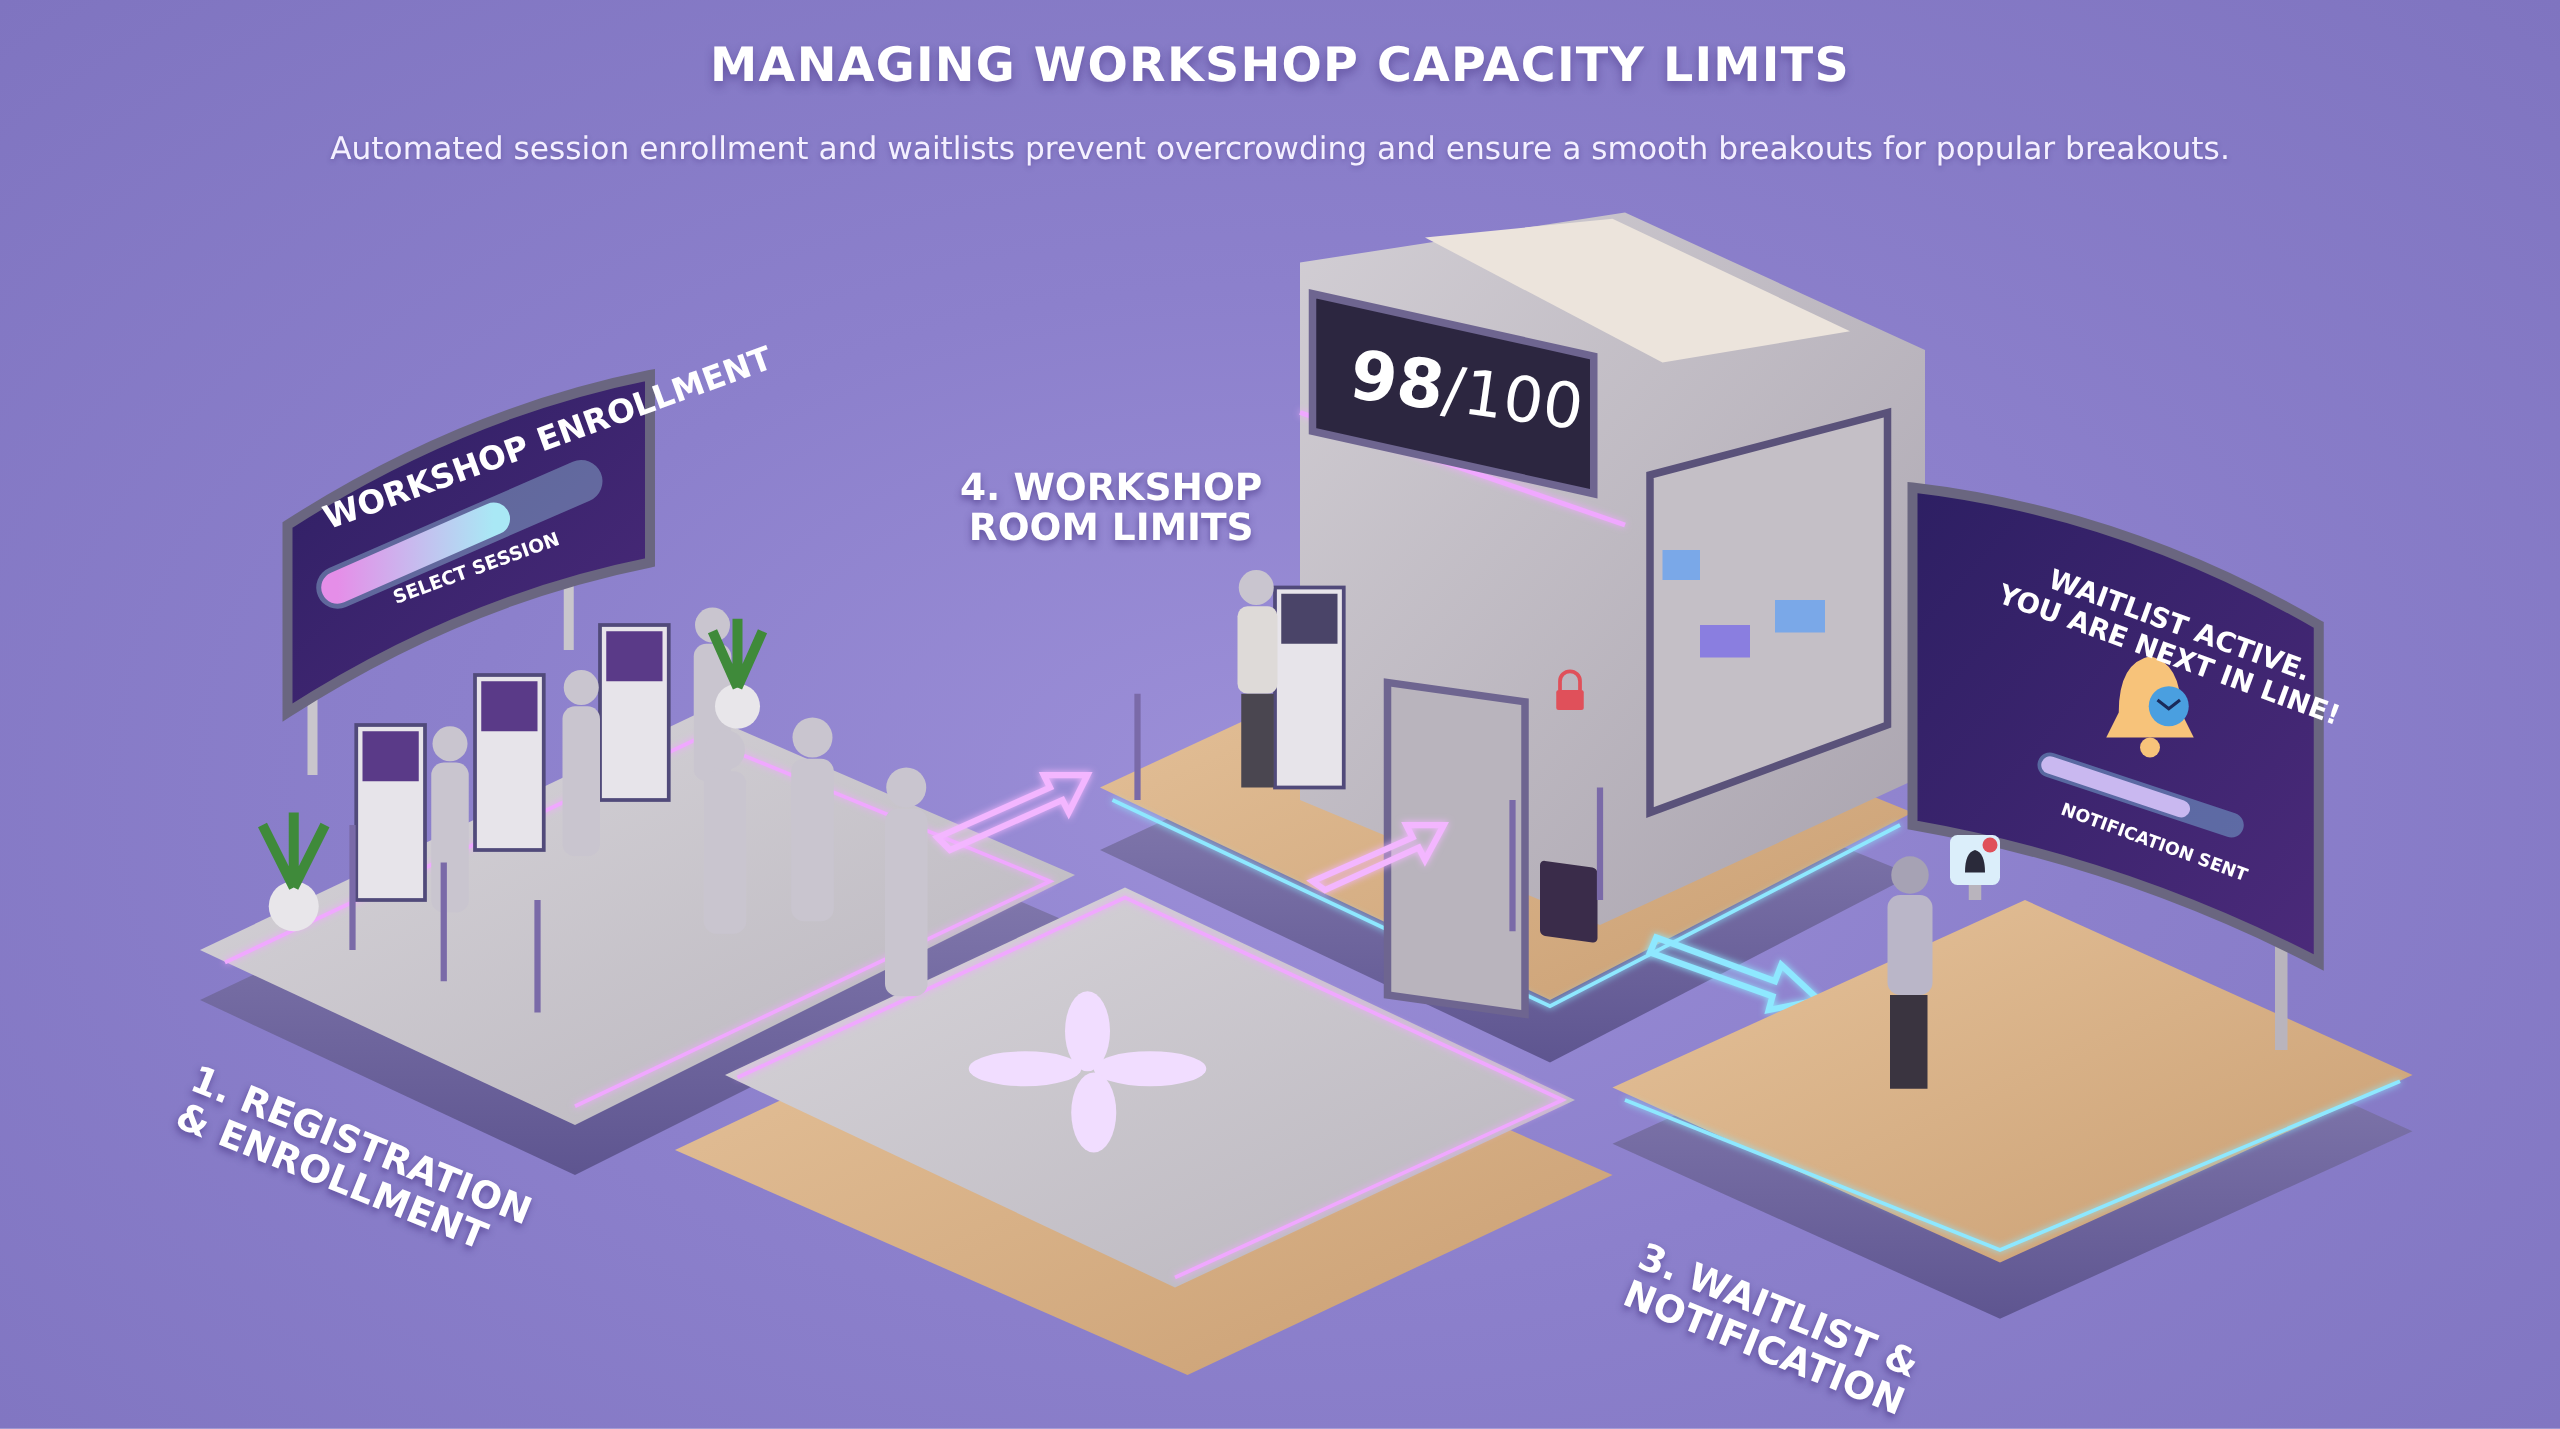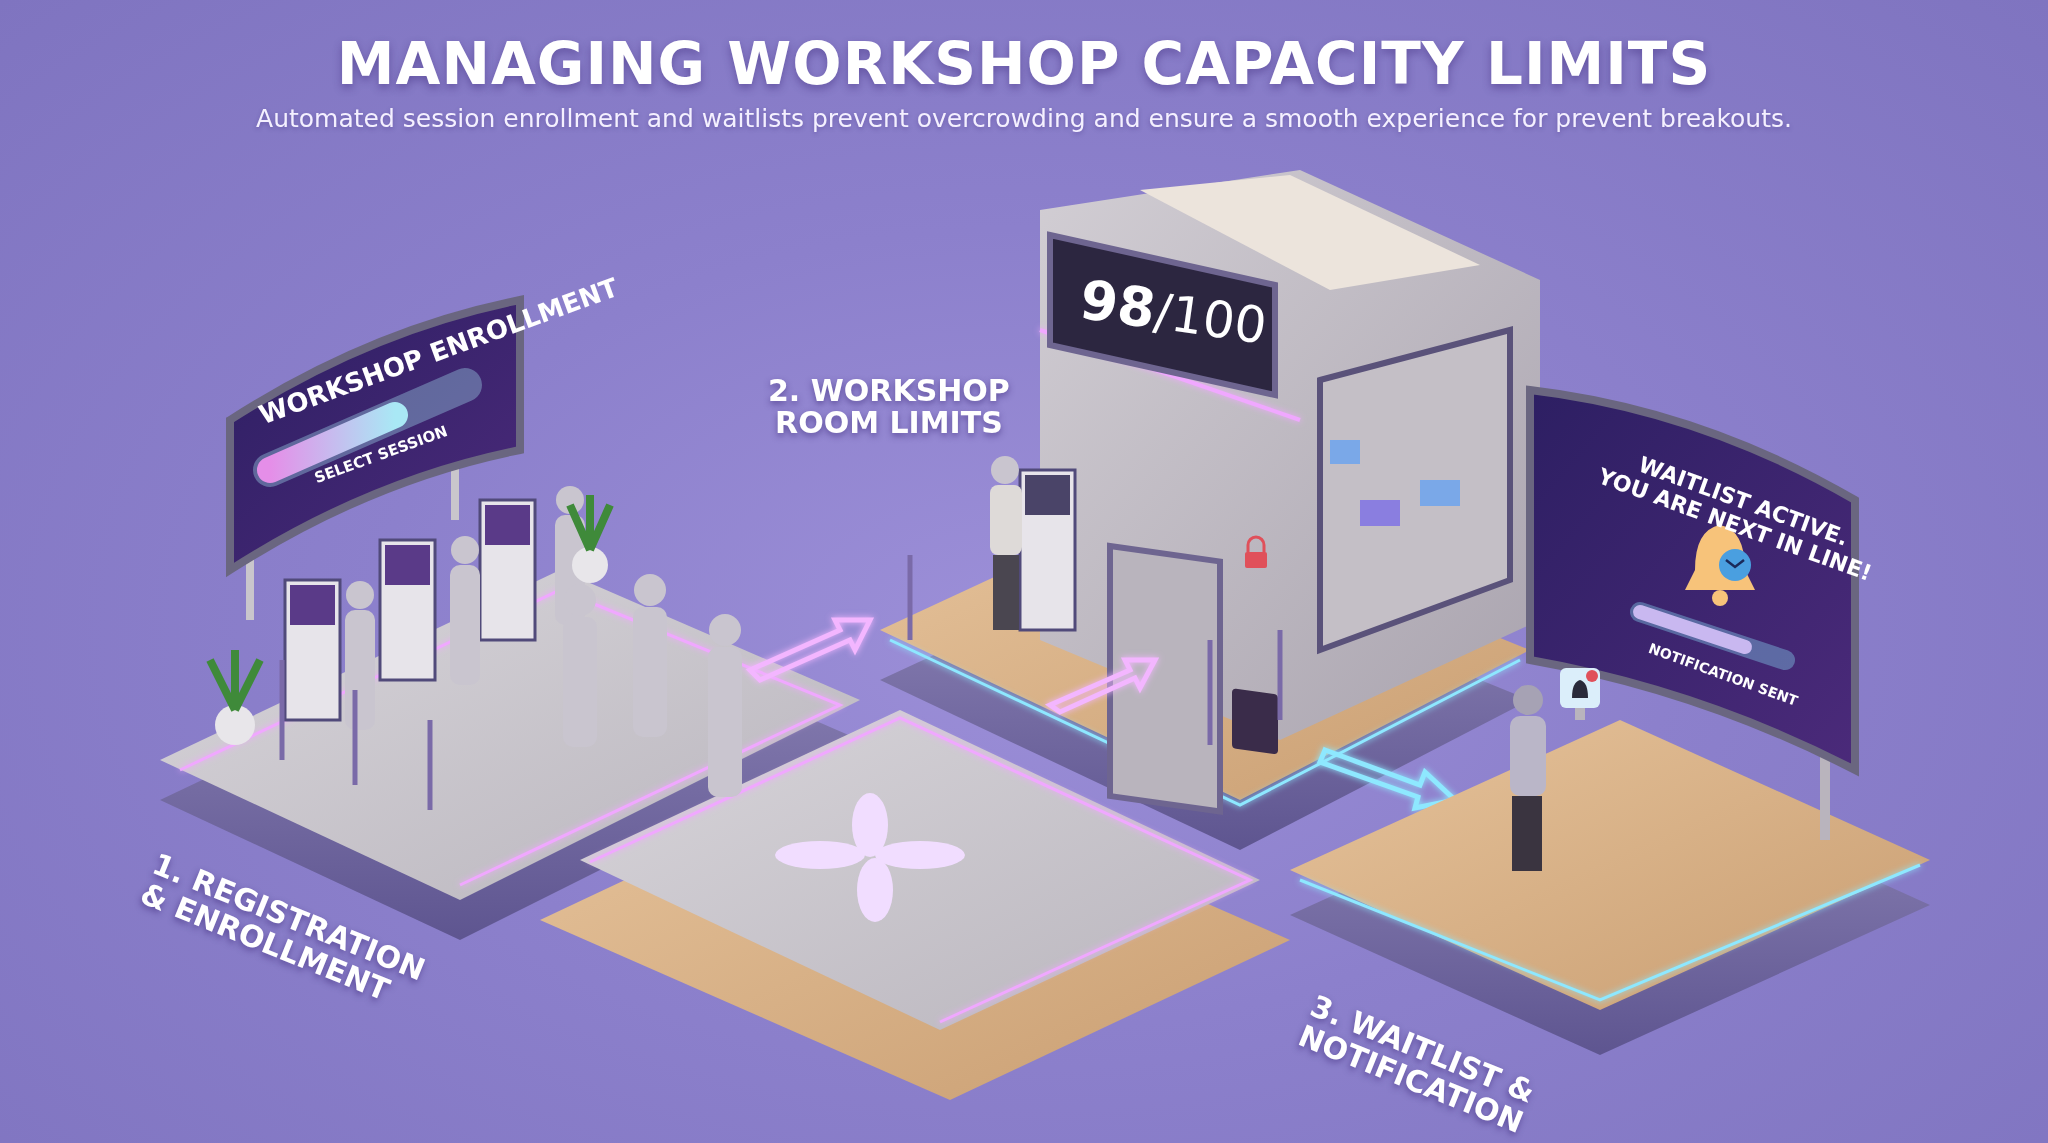--- a/index.html
+++ b/index.html
@@ -7,21 +7,21 @@
   body {
     position: relative;
     background: radial-gradient(ellipse at 50% 55%, #9c8fd8 0%, #8c80cc 45%, #7f74c0 100%);
     font-family: "Liberation Sans", "DejaVu Sans", sans-serif;
     color: #fff;
   }
   .title {
     position: absolute; left: 0; right: 0; top: 30px;
     text-align: center;
     font-family: "DejaVu Sans", sans-serif;
-    font-weight: bold; font-size: 58px; letter-spacing: 1px;
+    font-weight: bold; font-size: 38px; letter-spacing: 1px;
     color: #ffffff;
     text-shadow: 0 4px 8px rgba(60,40,120,0.45);
   }
   .subtitle {
     position: absolute; left: 0; right: 0; top: 104px;
     text-align: center;
     font-family: "DejaVu Sans", sans-serif;
     font-size: 25px; color: #f4f0ff;
     text-shadow: 0 2px 4px rgba(60,40,120,0.35);
   }
@@ -43,21 +43,21 @@
   .counter { position: absolute; left: 1085px; top: 268px; font-family: "DejaVu Sans", sans-serif; color: #fff; transform: rotate(8deg); transform-origin: left top; white-space: nowrap; }
   .counter .cur { font-weight: bold; font-size: 54px; }
   .counter .max { font-size: 50px; }
   .wait-title { left: 1612px; top: 440px; font-size: 22px; transform: rotate(20deg); transform-origin: left top; text-align: center; line-height: 1.15; }
   .wait-sub { left: 1652px; top: 640px; font-size: 14px; transform: rotate(20deg); transform-origin: left top; }
 </style>
 </head>
 <body>
 
 <div class="title">MANAGING WORKSHOP CAPACITY LIMITS</div>
-<div class="subtitle">Automated session enrollment and waitlists prevent overcrowding and ensure a smooth experience for prevent breakouts.</div>
+<div class="subtitle">Automated session enrollment and waitlists prevent overcrowding and ensure a smooth breakouts for popular breakouts.</div>
 
 <svg class="scene" viewBox="0 0 2048 1143" width="2048" height="1143">
   <defs>
     <linearGradient id="concrete" x1="0" y1="0" x2="1" y2="1">
       <stop offset="0" stop-color="#d8d5da"></stop>
         <stop offset="1" stop-color="#b9b5bd"></stop>
     </linearGradient>
     <linearGradient id="wood" x1="0" y1="0" x2="1" y2="1">
       <stop offset="0" stop-color="#e6c39b"></stop>
         <stop offset="1" stop-color="#c99e72"></stop>
@@ -245,19 +245,19 @@
   <div>WAITLIST ACTIVE.</div>
   <div>YOU ARE NEXT IN LINE!</div>
 </div>
 <div class="screen-text wait-sub">NOTIFICATION SENT</div>
 
 <div class="step-label step1">
   <div>1. REGISTRATION</div>
   <div>&amp; ENROLLMENT</div>
 </div>
 <div class="step-label step2">
-  <div>2. WORKSHOP</div>
+  <div>4. WORKSHOP</div>
   <div>ROOM LIMITS</div>
 </div>
 <div class="step-label step3">
   <div>3. WAITLIST &amp;</div>
   <div>NOTIFICATION</div>
 </div>
 
 </body></html>

